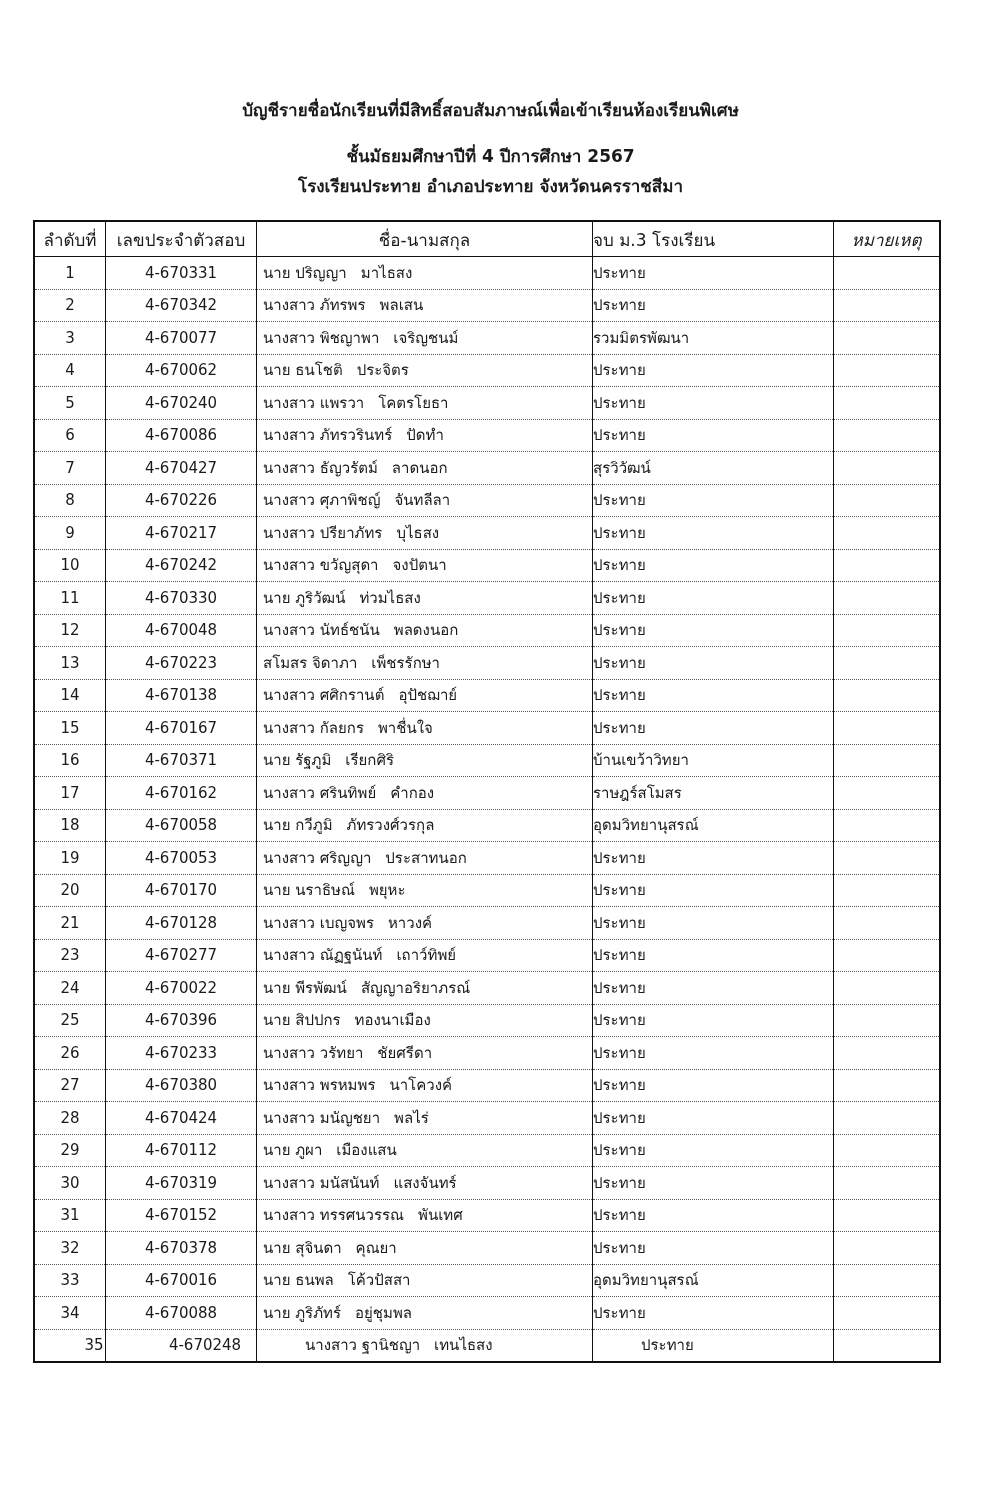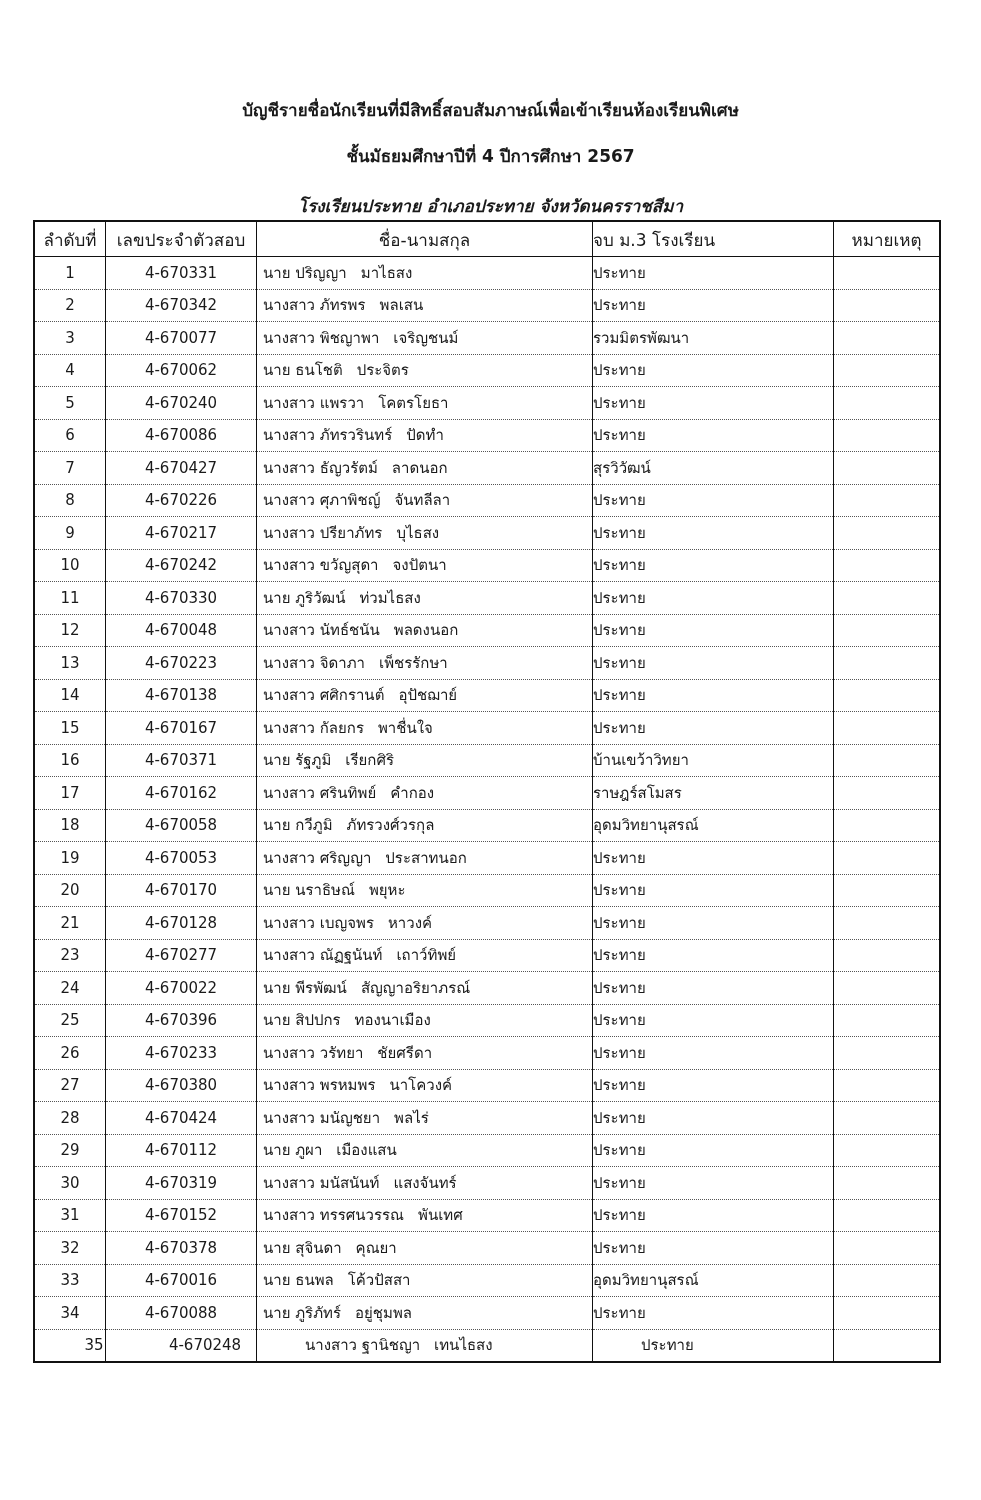--- a/index.html
+++ b/index.html
@@ -1,33 +1,33 @@
 <!DOCTYPE html>
 <html><head>
 <meta charset="utf-8">
 <style>
   html, body { margin:0; padding:0; background:#ffffff; }
   body { width:981px; height:1500px; position:relative; overflow:hidden;
          font-family: "DejaVu Sans", "Liberation Sans", sans-serif; color:#1a1a1a; }
   .title { position:absolute; left:0; width:981px; text-align:center; font-weight:bold; font-size:17px; }
   .t1 { top:96px; }
   .t2 { top:142px; }
-  .t3 { top:192px;font-style:italic; }
+  .t3 { top:172px; }
   table { position:absolute; left:33px; top:220px; width:900px; border-collapse:collapse;
           table-layout:fixed; border:2px solid #111; }
   th, td { border-left:1.5px solid #111; border-right:1.5px solid #111; padding:0; font-size:15px;
            white-space:nowrap; overflow:hidden; }
   th { height:34px; font-weight:normal; font-size:17px; border-bottom:1.5px solid #111; text-align:center; }
   td { height:31.5px; border-bottom:1.5px dotted #555; }
   tr:last-child td { border-bottom:2px solid #111;padding-left:48px; }
   .c-no { width:70px; text-align:center; }
   .c-id { width:150px; text-align:center; }
   .c-name { width:335px; text-align:left; padding-left:6px; }
   .c-school { width:240px; text-align:left; }
-  .c-note { width:105px; }
+  .c-note { width:105px;font-style:italic; }
   .name-gap { display:inline-block; width:14px; }
 </style>
 </head>
 <body>
 
 <div class="title t1">บัญชีรายชื่อนักเรียนที่มีสิทธิ์สอบสัมภาษณ์เพื่อเข้าเรียนห้องเรียนพิเศษ</div>
 <div class="title t2">ชั้นมัธยมศึกษาปีที่ 4 ปีการศึกษา 2567</div>
 <div class="title t3">โรงเรียนประทาย  อำเภอประทาย  จังหวัดนครราชสีมา</div>
 
 <table>
@@ -121,21 +121,21 @@
       <tr>
         <td class="c-no">12</td>
         <td class="c-id">4-670048</td>
         <td class="c-name"><span>นางสาว นัทธ์ชนัน</span><span class="name-gap"></span><span>พลดงนอก</span></td>
         <td class="c-school">ประทาย</td>
         <td class="c-note"></td>
       </tr>
       <tr>
         <td class="c-no">13</td>
         <td class="c-id">4-670223</td>
-        <td class="c-name"><span>นางสาว จิดาภา</span><span class="name-gap"></span><span>เพ็ชรรักษา</span></td>
+        <td class="c-name"><span>สโมสร จิดาภา</span><span class="name-gap"></span><span>เพ็ชรรักษา</span></td>
         <td class="c-school">ประทาย</td>
         <td class="c-note"></td>
       </tr>
       <tr>
         <td class="c-no">14</td>
         <td class="c-id">4-670138</td>
         <td class="c-name"><span>นางสาว ศศิกรานต์</span><span class="name-gap"></span><span>อุปัชฌาย์</span></td>
         <td class="c-school">ประทาย</td>
         <td class="c-note"></td>
       </tr>

